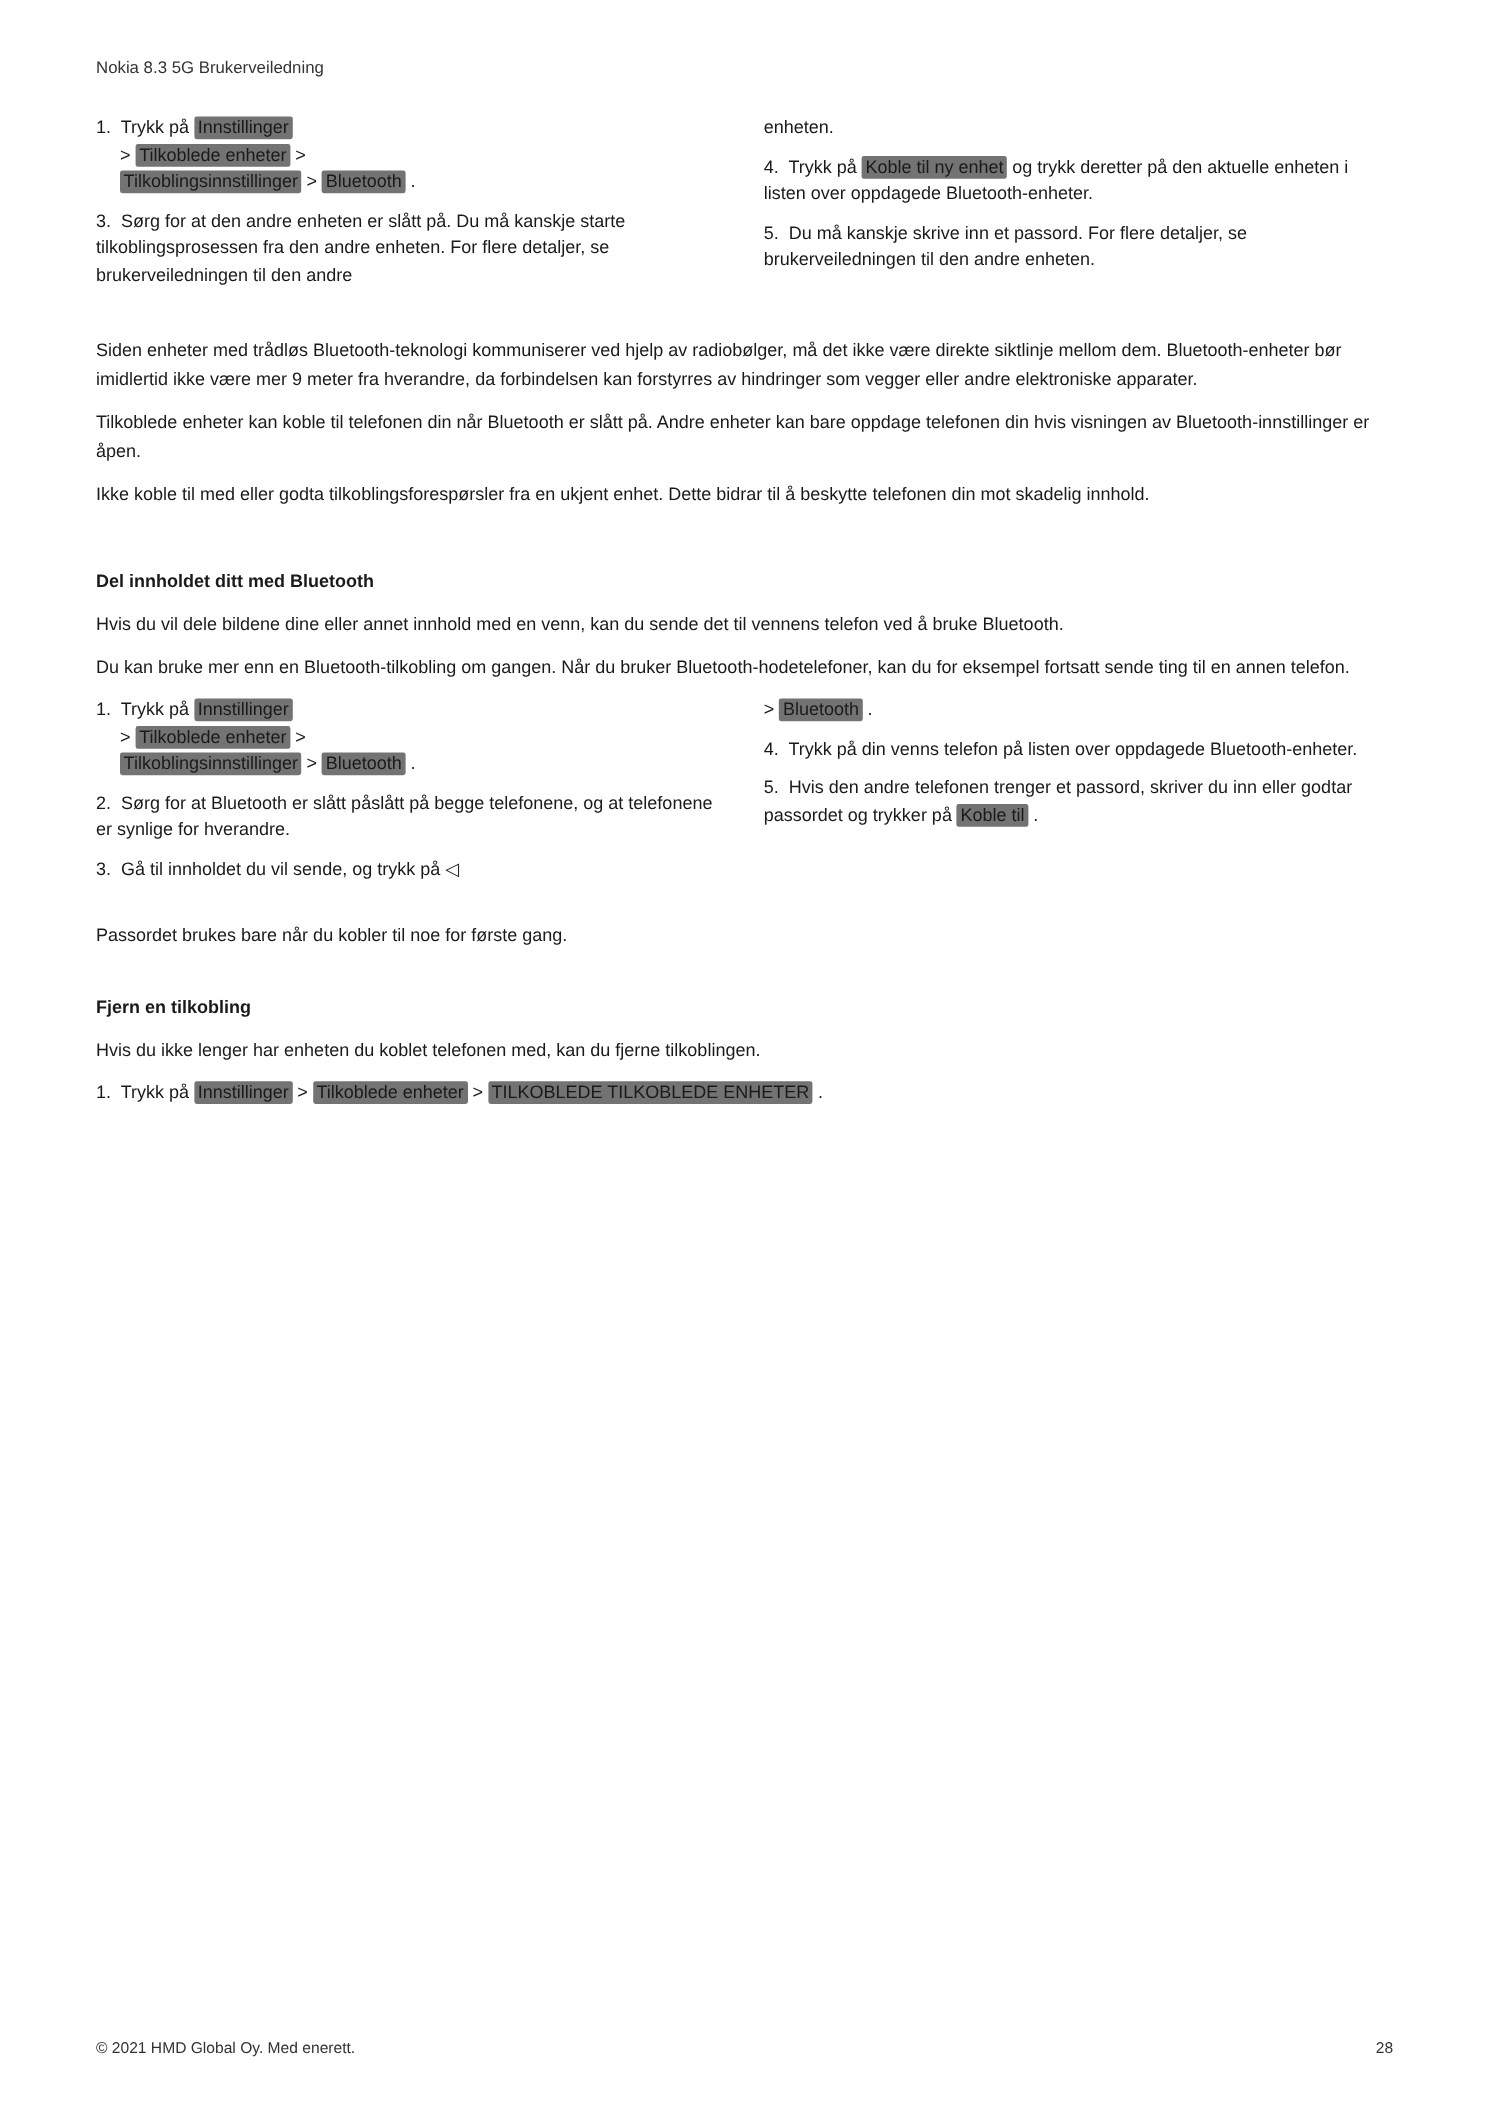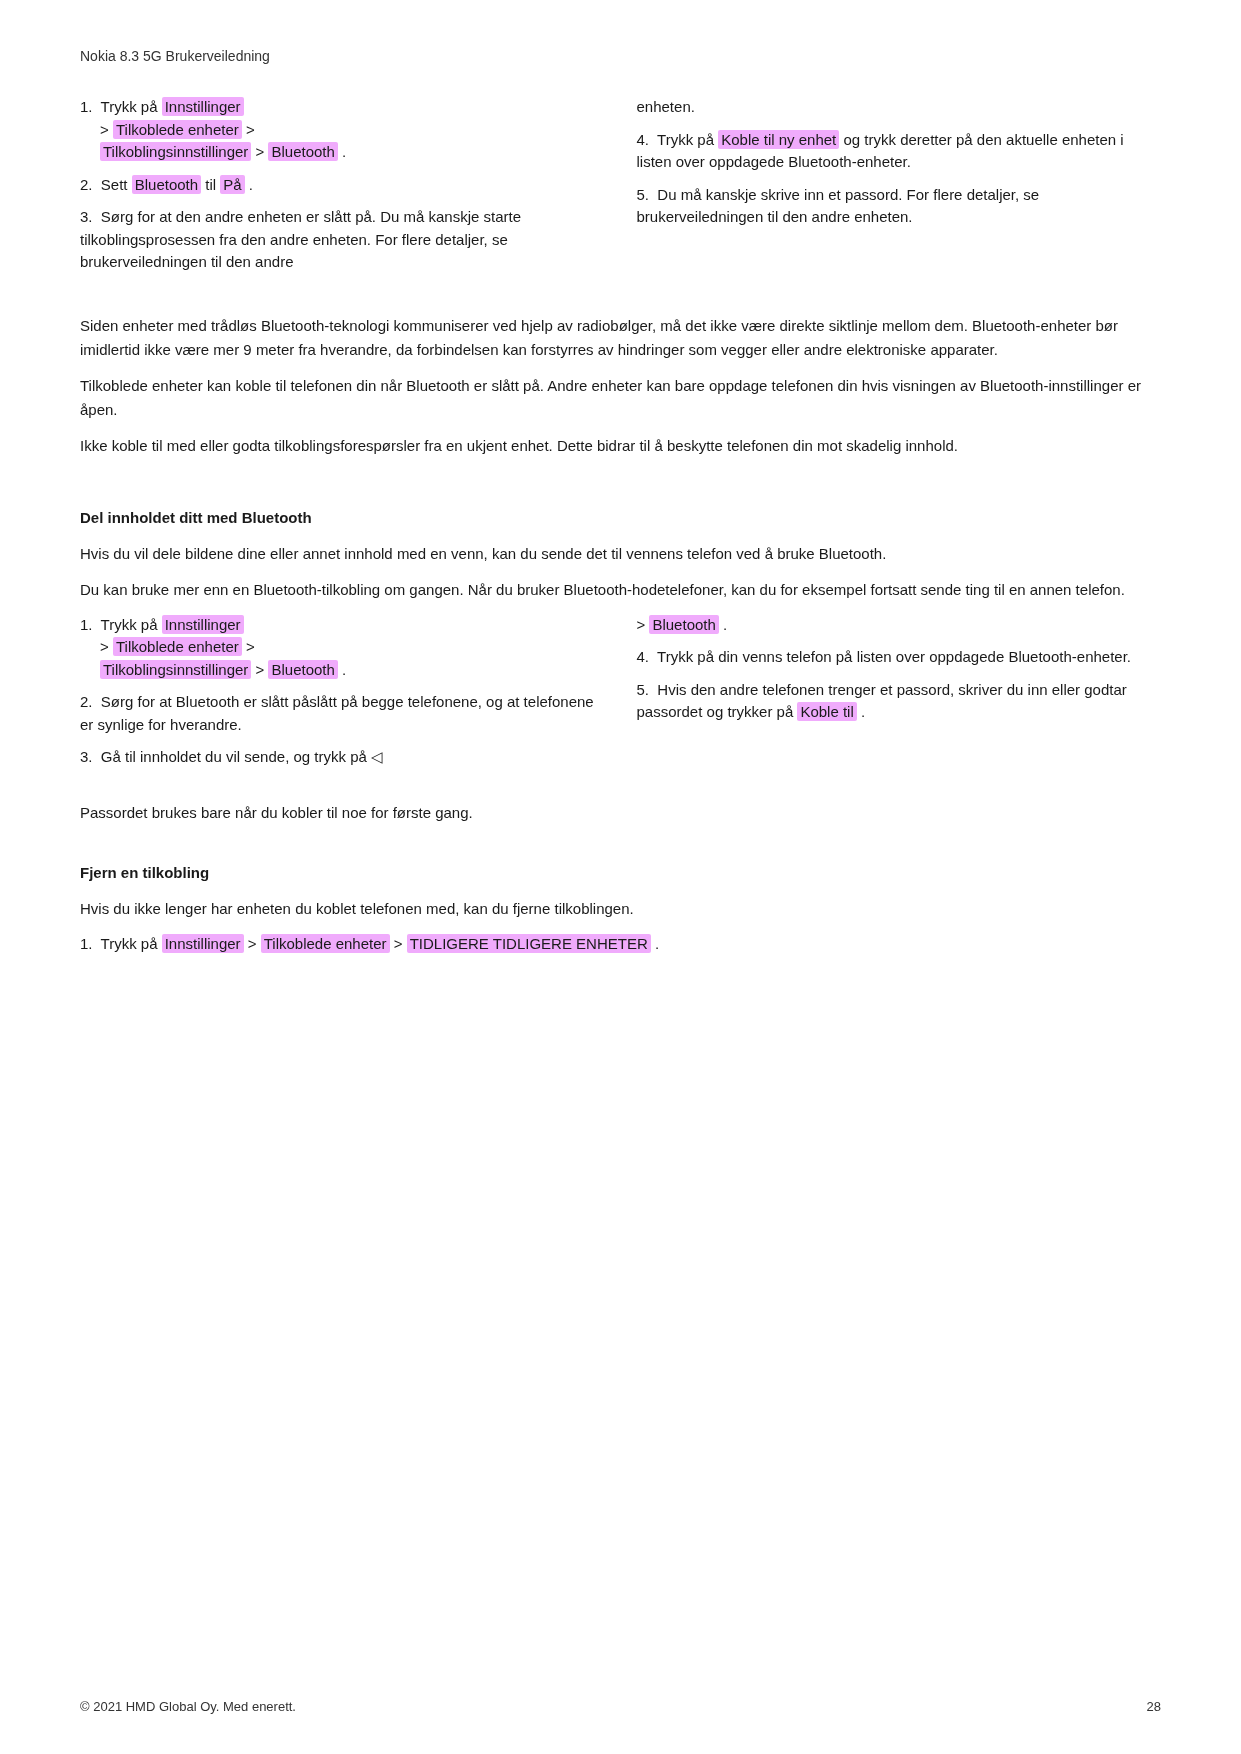--- a/index.html
+++ b/index.html
@@ -12,21 +12,21 @@
       min-height: 1754px;
       padding: 48px 80px 48px 80px;
       position: relative;
     }
     .header {
       font-size: 14px;
       color: #333;
       margin-bottom: 32px;
     }
     .highlight {
-      background-color: #f0abfc;
+      background-color: #737373;
       padding: 1px 3px;
       border-radius: 2px;
     }
     .two-col {
       display: grid;
       grid-template-columns: 1fr 1fr;
       gap: 0 32px;
       margin-bottom: 8px;
     }
     .col-left {}
@@ -79,23 +79,20 @@
 <div class="two-col">
   <div class="col-left">
     <ol style="list-style:none; padding-left:0;">
 
       <li style="margin-bottom:10px;">
         <span>1.&nbsp; Trykk på <span class="highlight">Innstillinger</span></span><br>
         <span style="padding-left:20px;">&gt; <span class="highlight">Tilkoblede enheter</span> &gt;</span><br>
         <span style="padding-left:20px;"><span class="highlight">Tilkoblingsinnstillinger</span> &gt; <span class="highlight">Bluetooth</span> .</span>
       </li>
 
-      <li style="margin-bottom:10px;">
-        <span>2.&nbsp; Sett <span class="highlight">Bluetooth</span> til <span class="highlight">På</span> .</span>
-      </li>
 
       <li style="line-height:1.5;">
         <span>3.&nbsp; Sørg for at den andre enheten er slått på. Du må kanskje starte tilkoblingsprosessen fra den andre enheten. For flere detaljer, se brukerveiledningen til den andre</span>
       </li>
     </ol>
   </div>
   <div class="col-right">
     <p style="margin-bottom:10px; line-height:1.5;">enheten.</p>
     <p style="margin-bottom:10px; line-height:1.5;">4.&nbsp; Trykk på <span class="highlight">Koble til ny enhet</span> og trykk deretter på den aktuelle enheten i listen over oppdagede Bluetooth-enheter.</p>
     <p style="line-height:1.5;">5.&nbsp; Du må kanskje skrive inn et passord. For flere detaljer, se brukerveiledningen til den andre enheten.</p>
@@ -149,20 +146,20 @@
 <p>Passordet brukes bare når du kobler til noe for første gang.</p>
 
 <div class="spacer"></div>
 
 <p class="section-title" style="margin-top:0;">Fjern en tilkobling</p>
 
 <p>Hvis du ikke lenger har enheten du koblet telefonen med, kan du fjerne tilkoblingen.</p>
 
 <ol style="list-style:none; padding-left:0;">
   <li style="margin-bottom:10px; line-height:1.5;">
-    <span>1.&nbsp; Trykk på <span class="highlight">Innstillinger</span> &gt; <span class="highlight">Tilkoblede enheter</span> &gt; <span class="highlight">TIDLIGERE TIDLIGERE ENHETER</span> .</span>
+    <span>1.&nbsp; Trykk på <span class="highlight">Innstillinger</span> &gt; <span class="highlight">Tilkoblede enheter</span> &gt; <span class="highlight">TILKOBLEDE TILKOBLEDE ENHETER</span> .</span>
   </li>
 </ol>
 
 <div class="footer">
   <span>© 2021 HMD Global Oy.  Med enerett.</span>
   <span>28</span>
 </div>
 
 </body></html>

